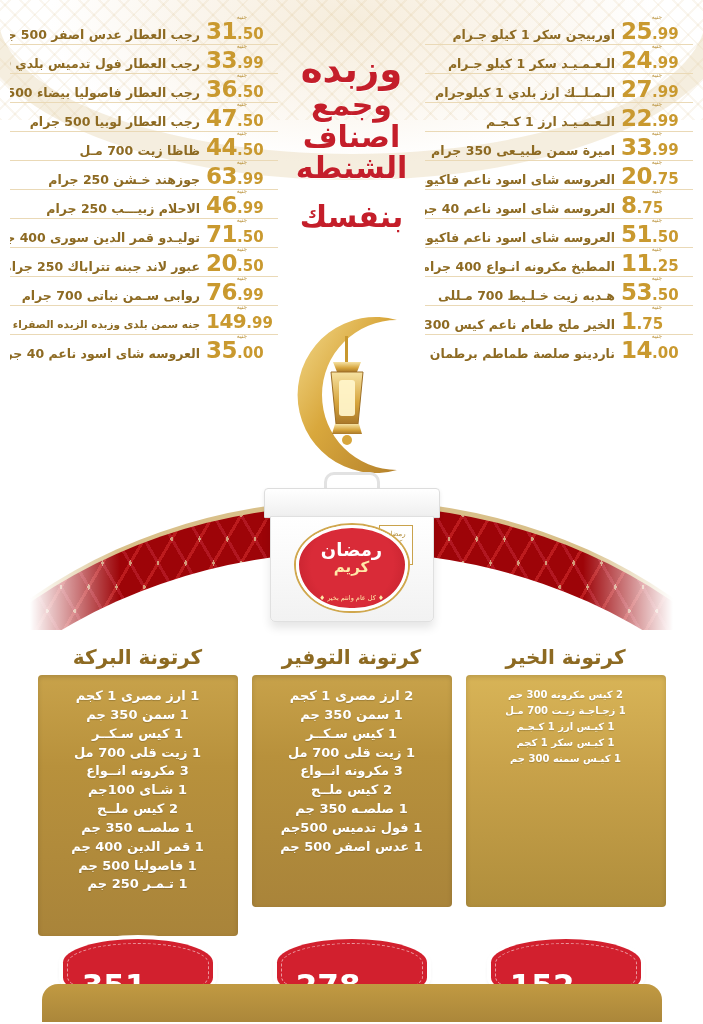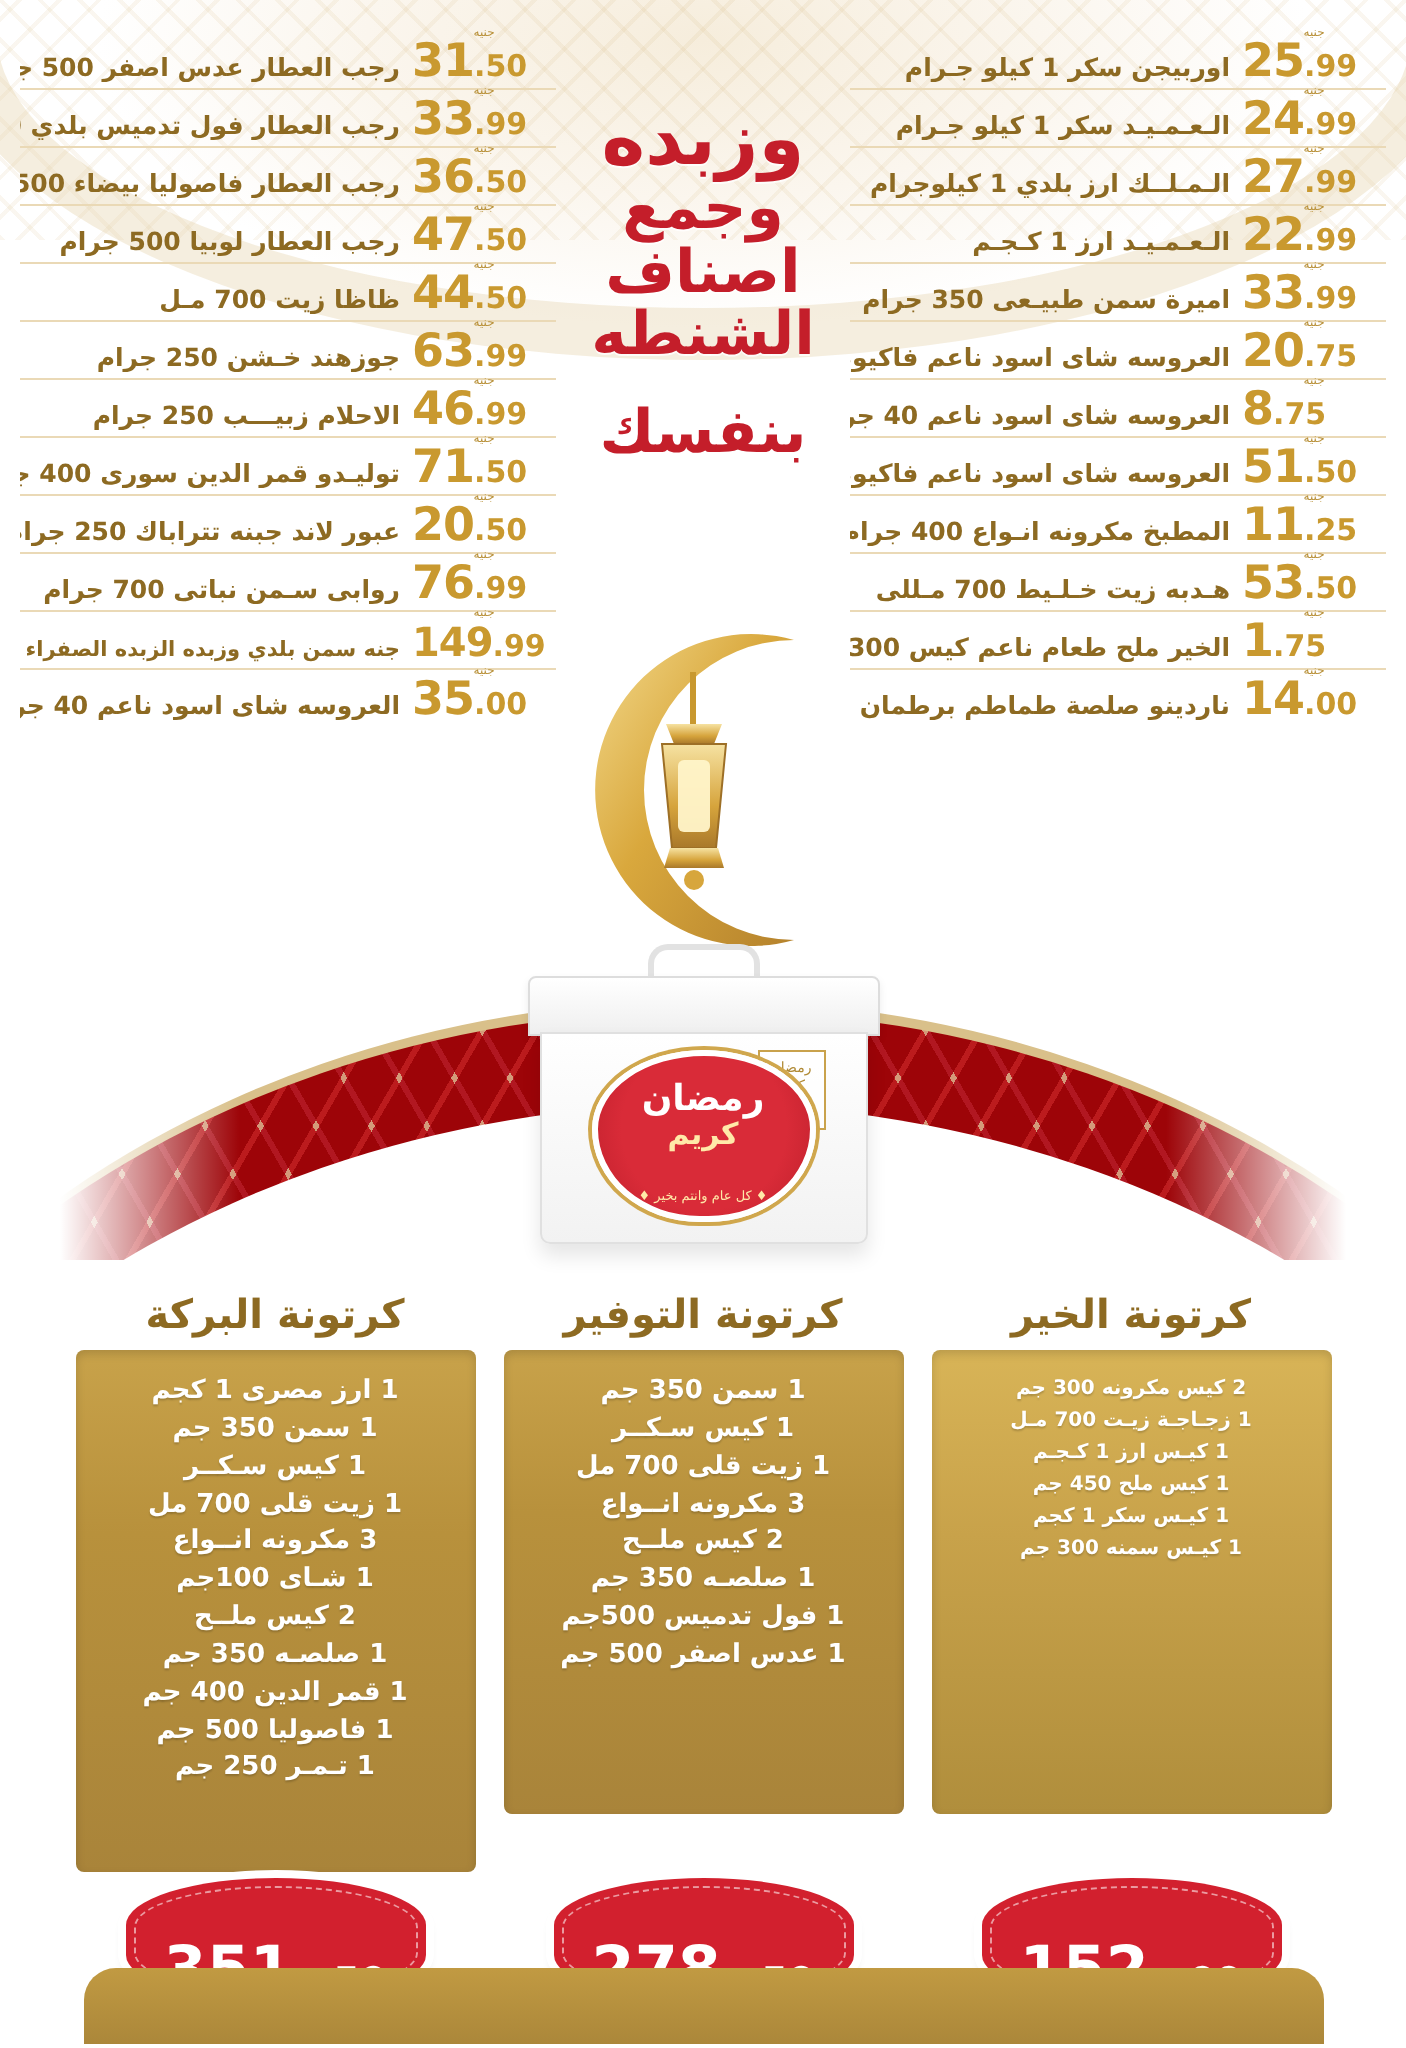--- a/index.html
+++ b/index.html
@@ -525,20 +525,21 @@
           <span class="dec">.50</span>
         </div>
         <div class="burst-cur">جنيه</div>
       </div>
     </div>
 
     <div class="card">
       <div class="card-title">كرتونة التوفير</div>
       <div class="card-body">
         <ul>
+          <li>2 ارز مصرى 1 كجم</li>
           <li>1 سمن 350 جم</li>
           <li>1 كيس سـكــر</li>
           <li>1 زيت قلى 700 مل</li>
           <li>3 مكرونه انــواع</li>
           <li>2 كيس ملــح</li>
           <li>1 صلصـه 350 جم</li>
           <li>1 فول تدميس 500جم</li>
           <li>1 عدس اصفر 500 جم</li>
         </ul>
       </div>
@@ -552,21 +553,20 @@
       </div>
     </div>
 
     <div class="card highlight">
       <div class="card-title">كرتونة الخير</div>
       <div class="card-body">
         <ul>
           <li>2 كيس مكرونه 300 جم</li>
           <li>1 زجـاجـة زيـت 700 مـل</li>
           <li>1 كيـس ارز 1 كـجـم</li>
-          <li>1 كيس ملح 450 جم</li>
           <li>1 كيـس سكر 1 كجم</li>
           <li>1 كيـس سمنه 300 جم</li>
         </ul>
       </div>
       <div class="price-burst">
         <div class="burst-shape"></div>
         <div class="burst-price">
           <span class="int">152</span>
           <span class="dec">.99</span>
         </div>

